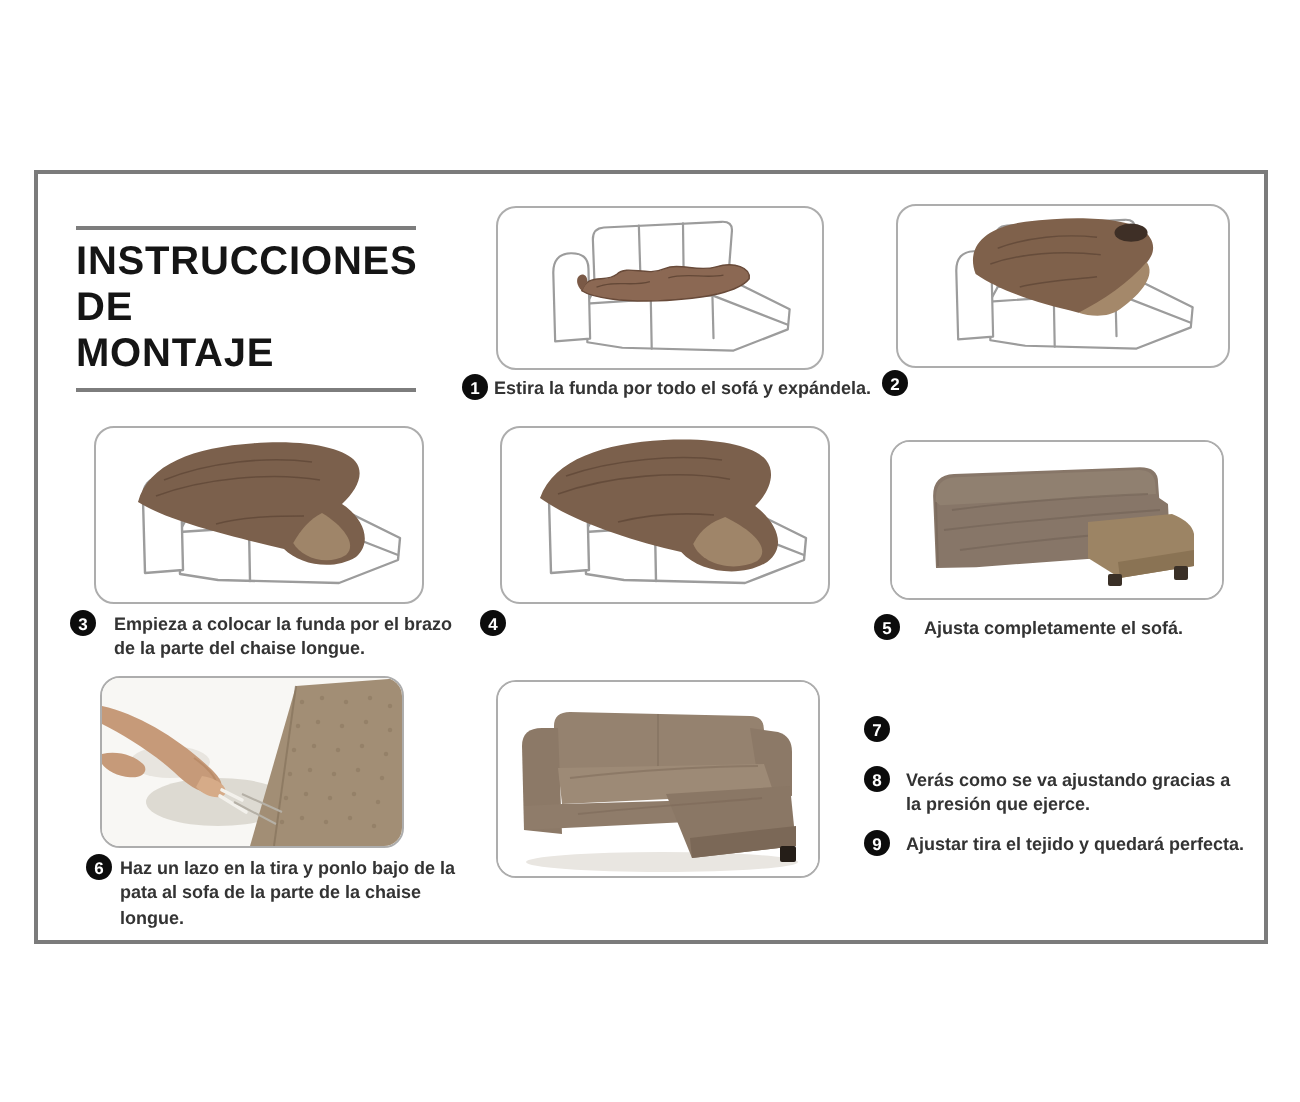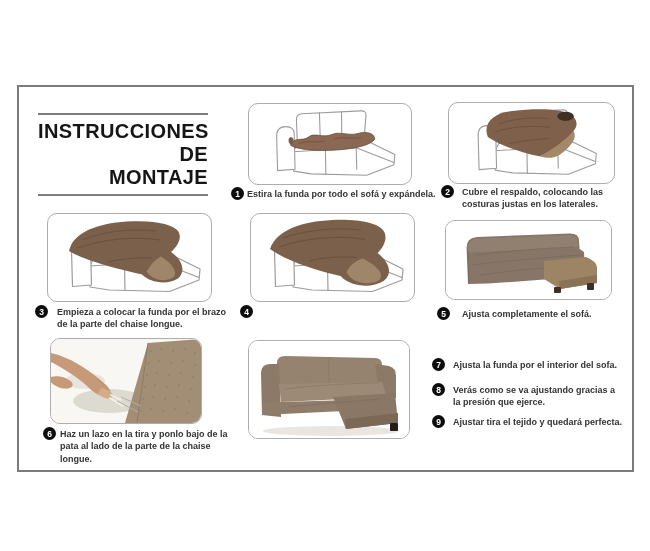--- a/index.html
+++ b/index.html
@@ -2,21 +2,21 @@
 <html><head>
 <meta charset="utf-8">
 <style>
   html,body{margin:0;padding:0;background:#ffffff;}
   .page{position:relative;width:650px;height:551px;background:#ffffff;overflow:hidden;
         font-family:"Liberation Sans", sans-serif;}
   .frame{position:absolute;left:17px;top:85px;width:613px;height:383px;
          border:2px solid #7b7b7b;background:#ffffff;}
   .title-block{position:absolute;left:19px;top:26px;width:170px;
          border-top:2px solid #7d7d7d;border-bottom:2px solid #7d7d7d;
-         padding:5px 0 5px 0;text-align:right;
+         padding:5px 0 5px 0;text-align:left;
          font-weight:bold;font-size:20px;line-height:23px;letter-spacing:0.4px;
          color:#151515;white-space:pre-line;}
   .card{position:absolute;border:1.5px solid #adadad;border-radius:10px;
         background:#ffffff;overflow:hidden;}
   .card svg{display:block;width:100%;height:100%;}
   #card1{left:229px;top:16px;width:162px;height:80px;}
   #card2{left:429px;top:15px;width:165px;height:80px;}
   #card3{left:28px;top:126px;width:163px;height:87px;}
   #card4{left:231px;top:126px;width:163px;height:87px;}
   #card5{left:426px;top:133px;width:165px;height:78px;}
@@ -189,43 +189,40 @@
         <path d="M36 48 C70 44 110 42 130 42 M40 66 C76 62 112 60 132 58" stroke="#776454" stroke-width="0.9" fill="none" opacity="0.45"></path>
       </svg>
     </div>
 
     <div class="cap" id="cap1">
       <span class="badge">1</span>
       <span class="cap-text">Estira la funda por todo el sofá y expándela.</span>
     </div>
     <div class="cap" id="cap2">
       <span class="badge">2</span>
-      <span class="cap-text">Cubre el respaldo, colocando las
-costuras  justas en los laterales.</span>
     </div>
     <div class="cap" id="cap3">
       <span class="badge">3</span>
       <span class="cap-text">Empieza a colocar la funda por el brazo
 de la parte del chaise longue.</span>
     </div>
     <div class="cap" id="cap4">
       <span class="badge">4</span>
     </div>
     <div class="cap" id="cap5">
       <span class="badge">5</span>
       <span class="cap-text">Ajusta completamente el sofá.</span>
     </div>
     <div class="cap" id="cap6">
       <span class="badge">6</span>
       <span class="cap-text">Haz un lazo en la tira y ponlo bajo de la
-pata al lado de la parte de la chaise longue.</span>
+pata al sofa de la parte de la chaise longue.</span>
     </div>
     <div class="cap" id="cap7">
       <span class="badge">7</span>
-      <span class="cap-text">Ajusta la funda por el interior del sofa.</span>
     </div>
     <div class="cap" id="cap8">
       <span class="badge">8</span>
       <span class="cap-text">Verás como se va ajustando gracias a
 la presión que ejerce.</span>
     </div>
     <div class="cap" id="cap9">
       <span class="badge">9</span>
       <span class="cap-text">Ajustar tira el tejido y quedará perfecta.</span>
     </div>

